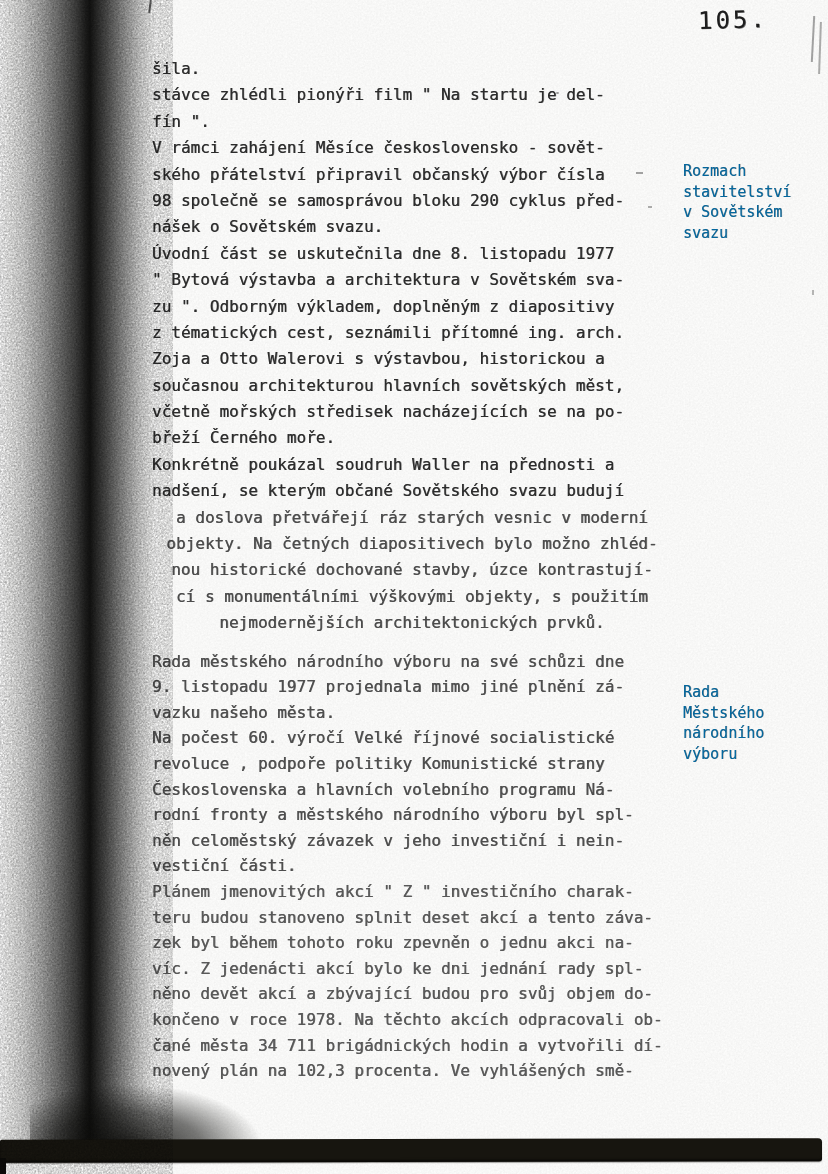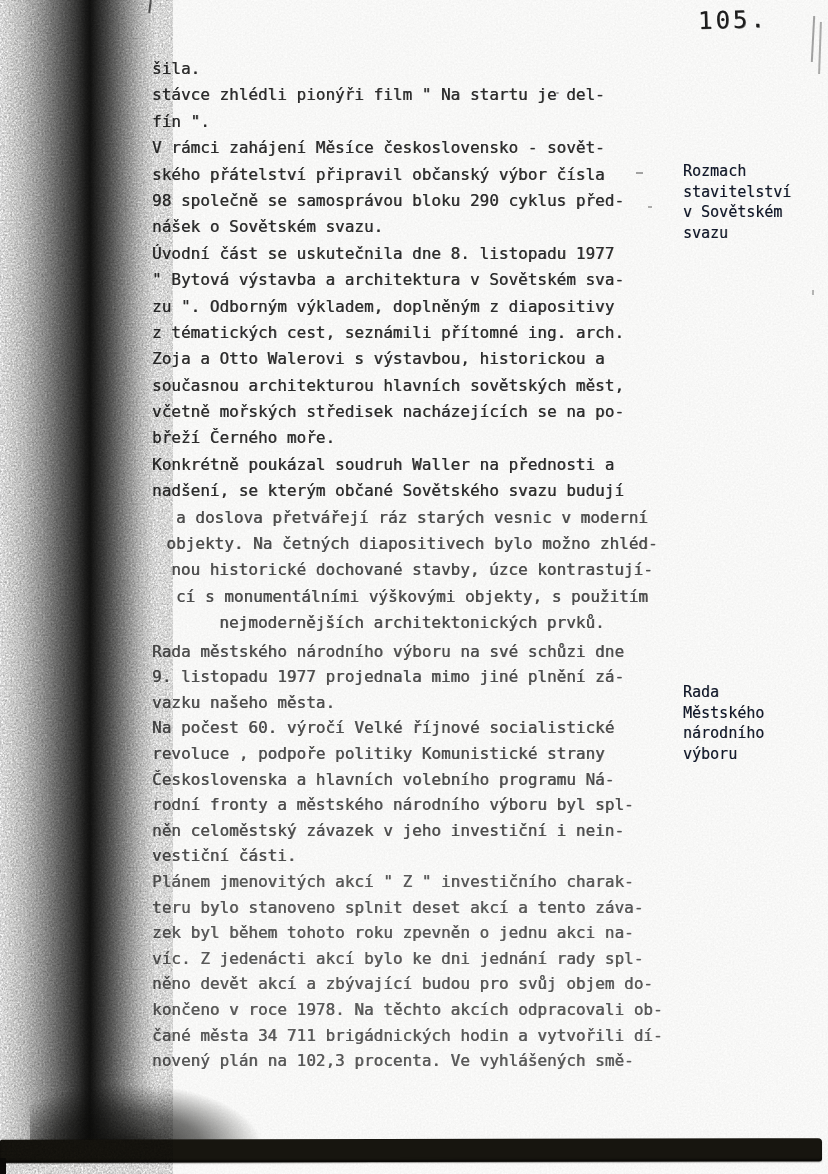--- a/index.html
+++ b/index.html
@@ -52,31 +52,31 @@
 
   
   .body-text{
     position:absolute;left:152px;top:56px;width:520px;
     color:#2c2c2c;font-size:16px;
   }
   .block .line{
     white-space:pre;line-height:26.4px;height:26.4px;
     text-shadow:0.6px 0 0 rgba(44,44,44,.55), 0 0.4px 0 rgba(44,44,44,.3);
   }
-  .block2{margin-top:2px;}
+  .block2{margin-top:12px;}
   .block2 .line{line-height:25.6px;height:25.6px;}
   
   .block1 .line:nth-child(n+18){color:#4d4d4d;filter:blur(0.25px);text-align:center;}
   .block2 .line{color:#4f4f4f;filter:blur(0.28px);}
   .block2 .line:nth-child(n+10){color:#5a5a5a;filter:blur(0.38px);}
 
   
   .margin-note{
     position:absolute;left:683px;width:140px;
-    font-size:15px;color:#0f172a;
+    font-size:15px;color:#0369a1;
   }
   .margin-note .note-line{
     white-space:pre;line-height:20.5px;
     text-shadow:0.5px 0 0 rgba(46,46,46,.5);
   }
   .note1{top:161px;}
   .note2{top:682px;}
 
   
   .artifact{position:absolute;background:#3a3a3a;}
@@ -127,21 +127,21 @@
         <div class="line">Rada městského národního výboru na své schůzi dne</div>
         <div class="line">9. listopadu 1977 projednala mimo jiné plnění zá-</div>
         <div class="line">vazku našeho města.</div>
         <div class="line">Na počest 60. výročí Velké říjnové socialistické</div>
         <div class="line">revoluce , podpoře politiky Komunistické strany</div>
         <div class="line">Československa a hlavních volebního programu Ná-</div>
         <div class="line">rodní fronty a městského národního výboru byl spl-</div>
         <div class="line">něn celoměstský závazek v jeho investiční i nein-</div>
         <div class="line">vestiční části.</div>
         <div class="line">Plánem jmenovitých akcí " Z " investičního charak-</div>
-        <div class="line">teru bylo stanoveno splnit deset akcí a tento záva-</div>
+        <div class="line">teru budou stanoveno splnit deset akcí a tento záva-</div>
         <div class="line">zek byl během tohoto roku zpevněn o jednu akci na-</div>
         <div class="line">víc. Z jedenácti akcí bylo ke dni jednání rady spl-</div>
         <div class="line">něno devět akcí a zbývající budou pro svůj objem do-</div>
         <div class="line">končeno v roce 1978. Na těchto akcích odpracovali ob-</div>
         <div class="line">čané města 34 711 brigádnických hodin a vytvořili dí-</div>
         <div class="line">novený plán na 102,3 procenta. Ve vyhlášených smě-</div>
       </div>
   </div>
 
   <div class="margin-note note1">

